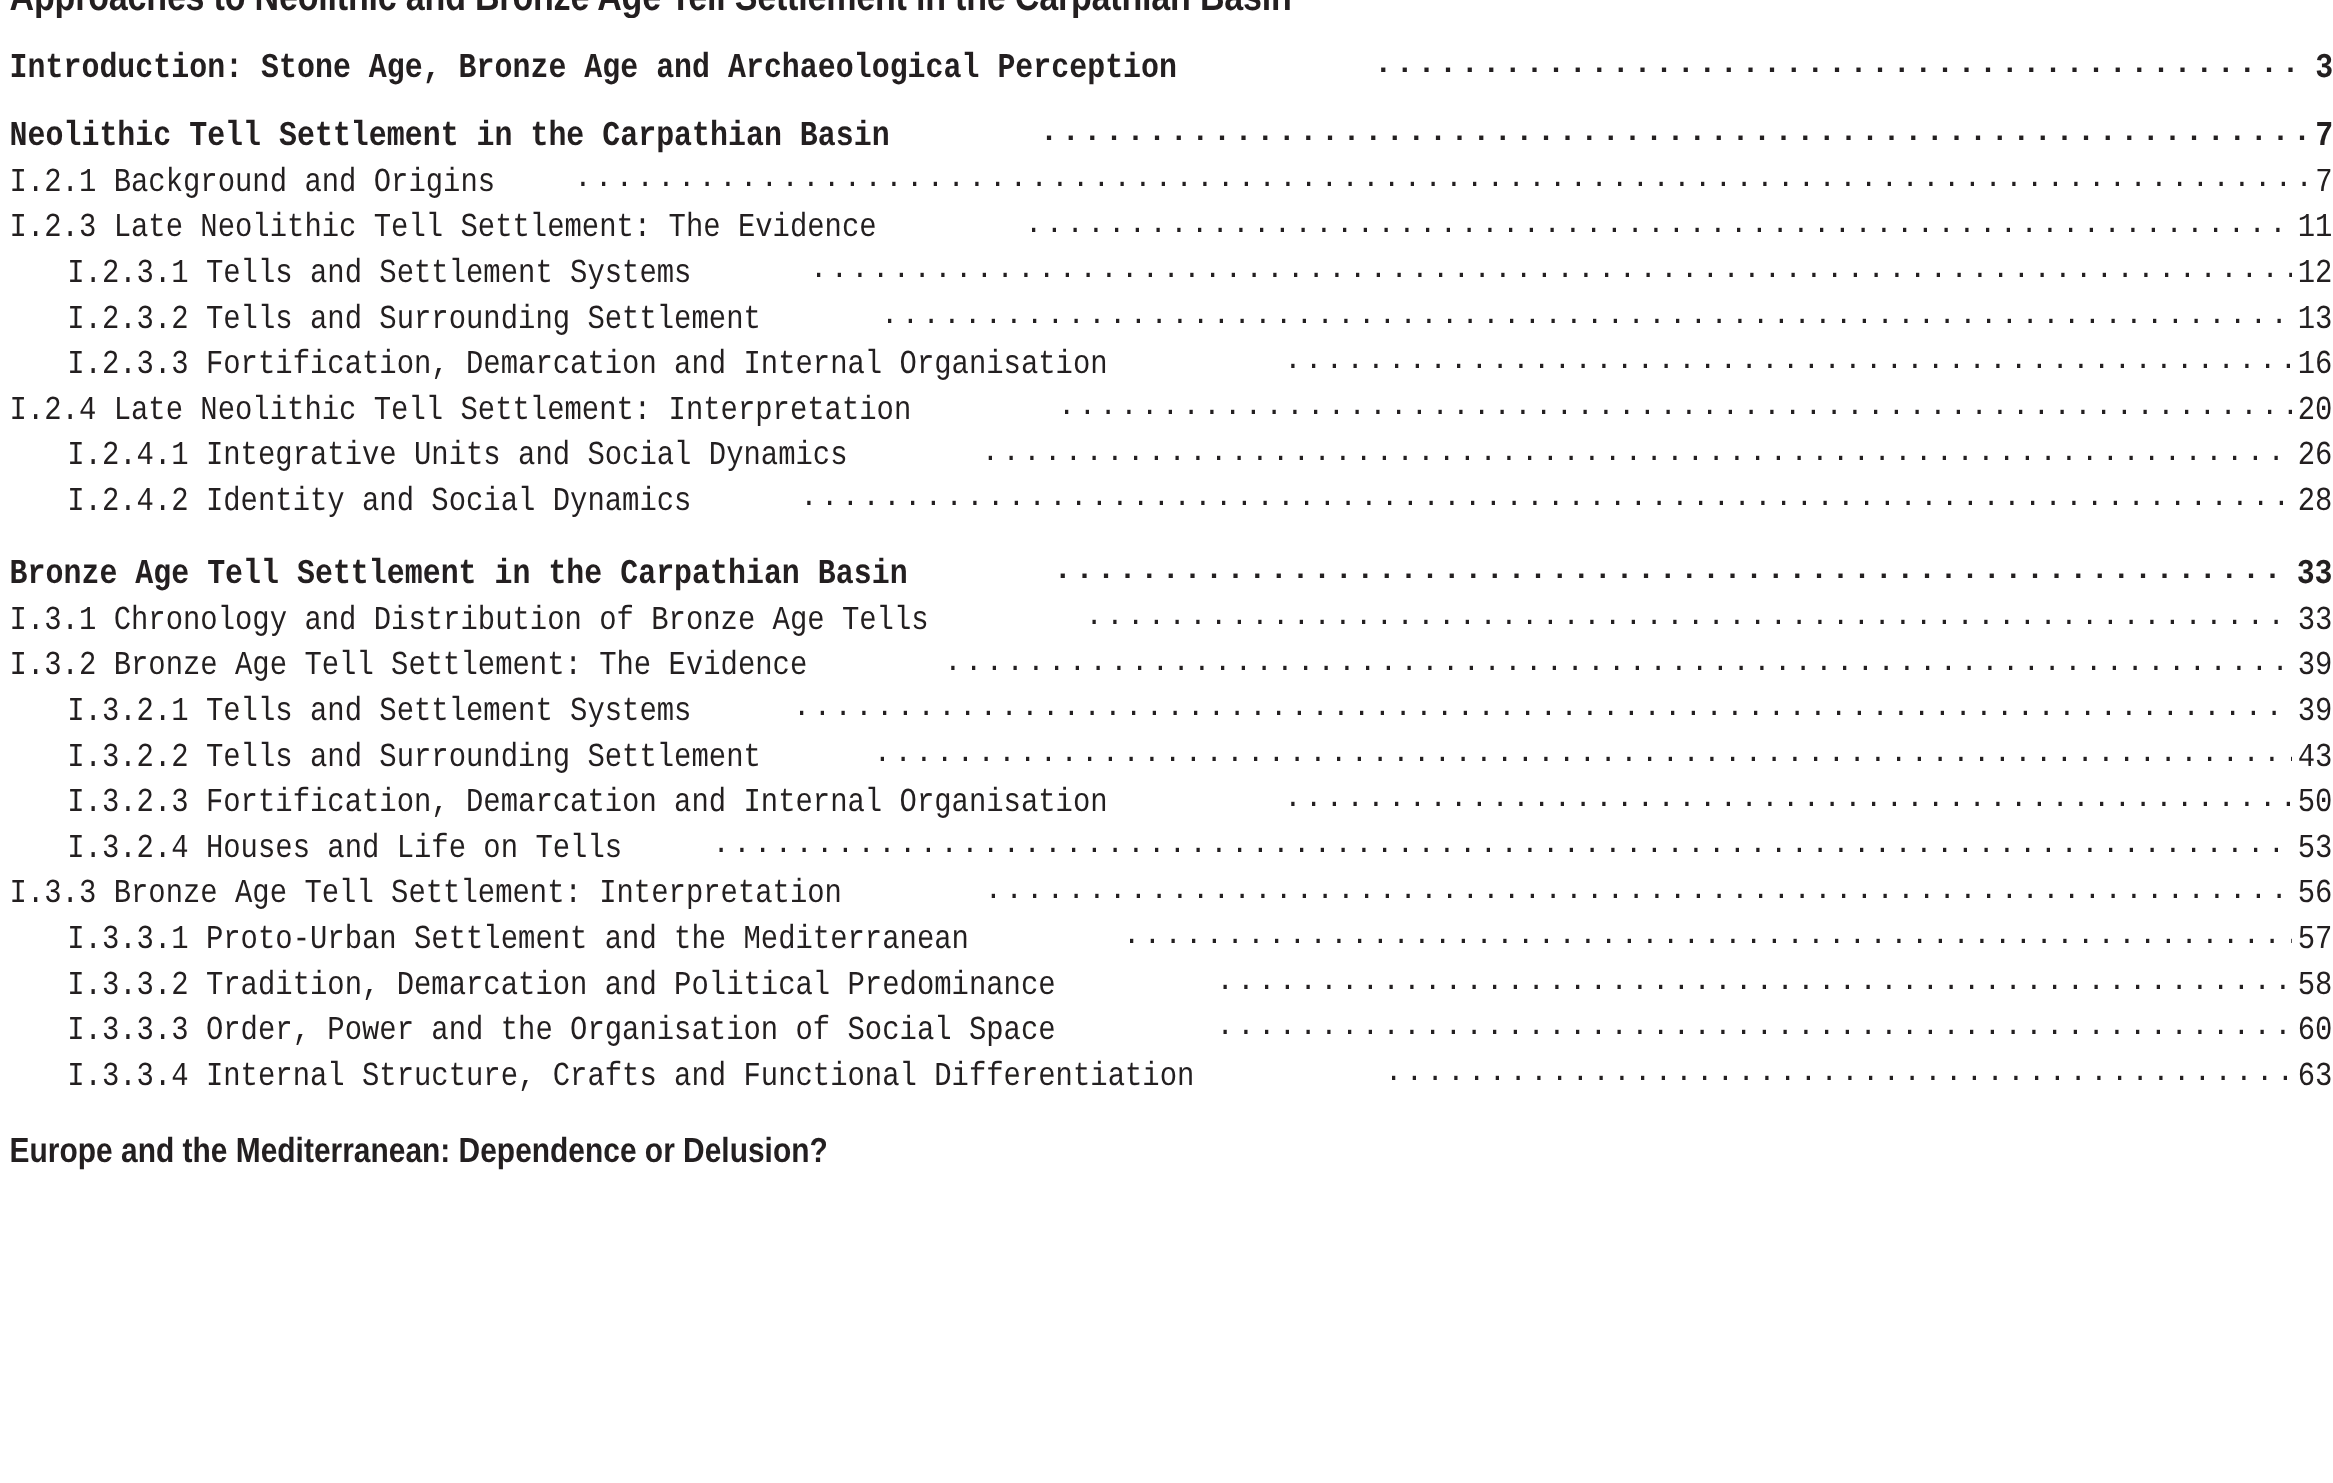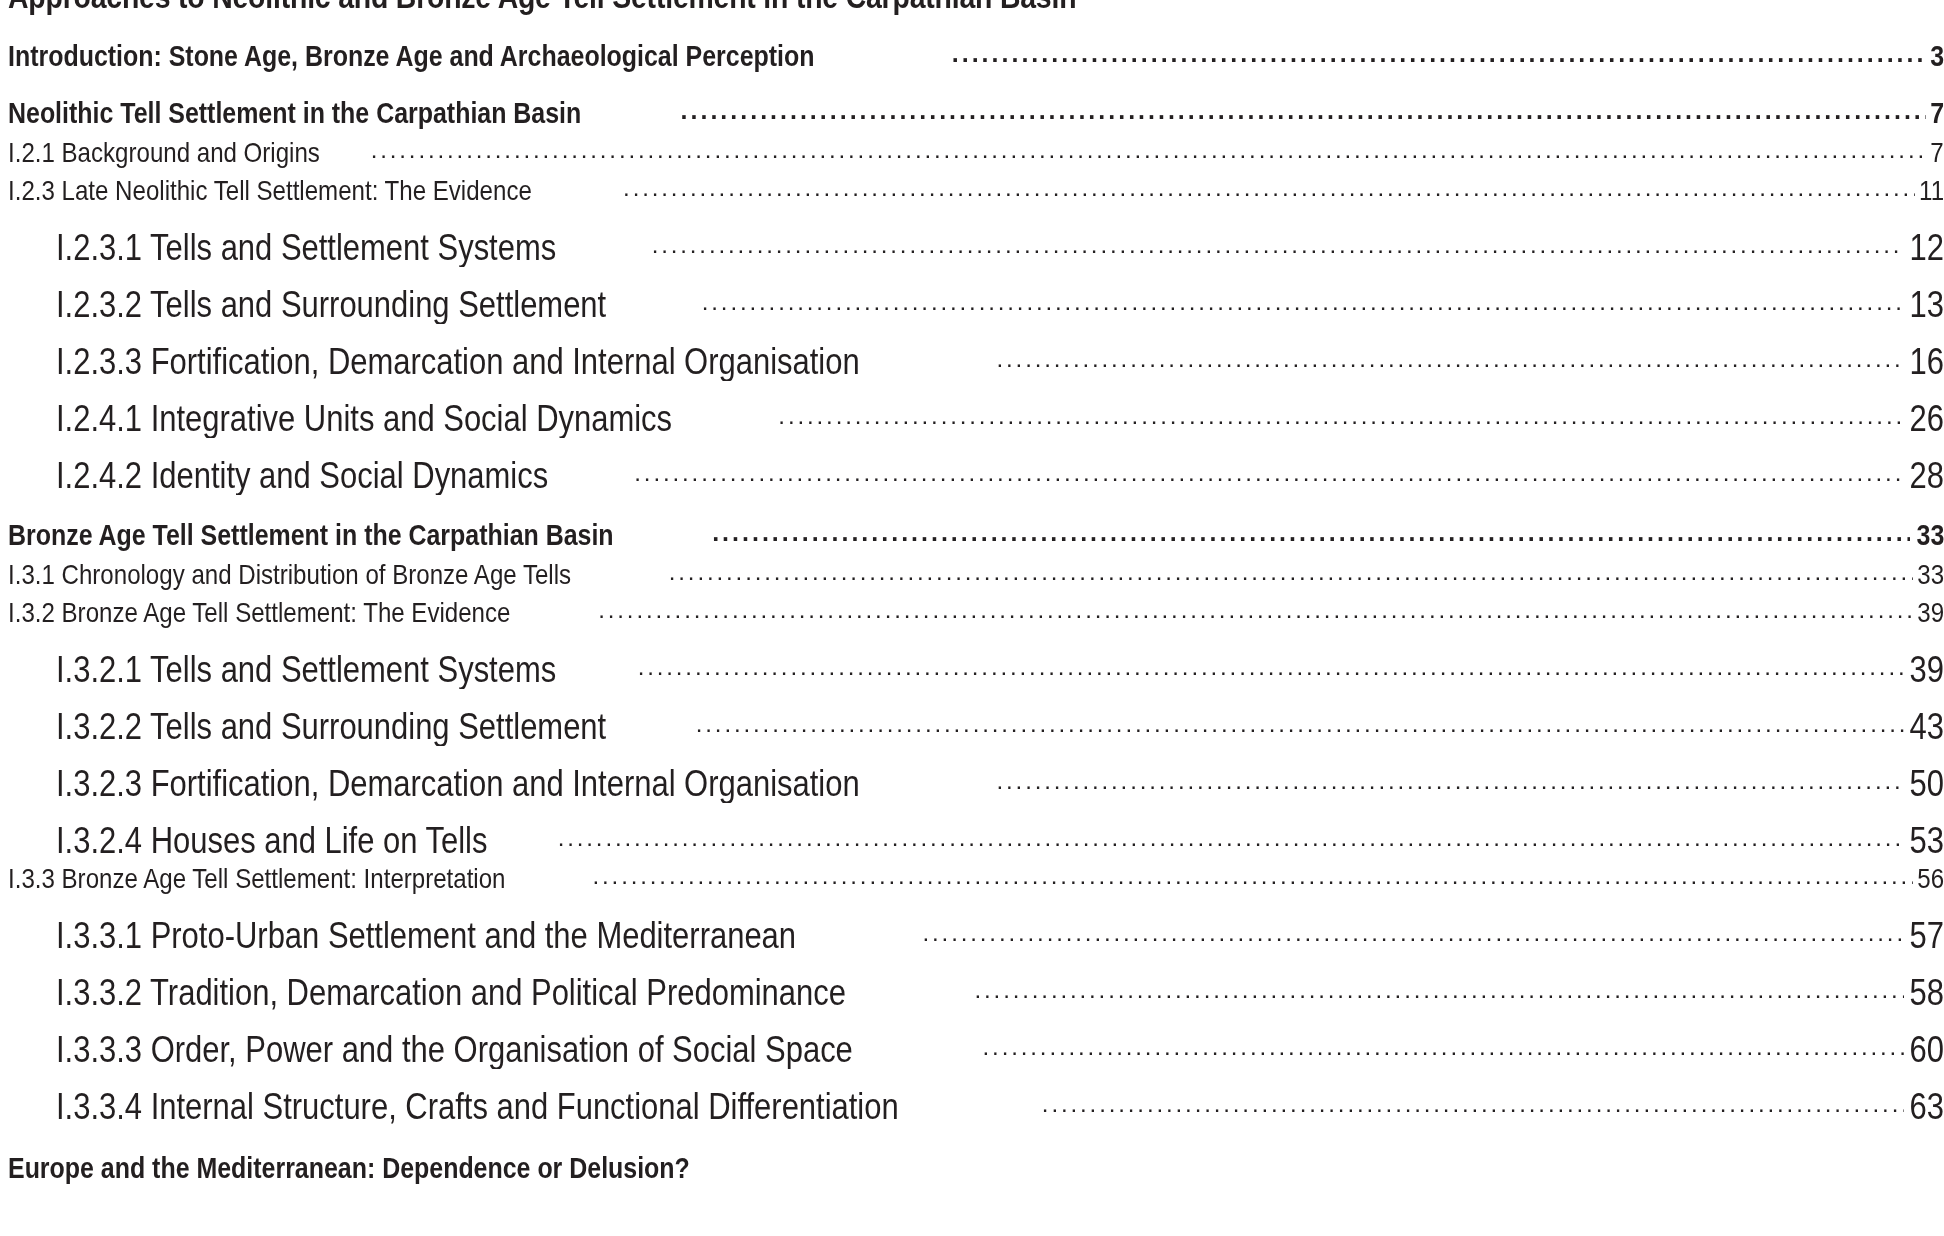--- a/index.html
+++ b/index.html
@@ -31,20 +31,21 @@
     top: -22px;
     width: 1960px;
   }
 
   .entry {
     display: flex;
     align-items: flex-start;
     width: 1936px;
     white-space: nowrap;
     overflow: hidden;
+    font-family: Liberation Mono, monospace;
   }
 
   .label {
     flex: 0 0 auto;
     transform: scaleX(0.86);
     transform-origin: left center;
   }
 
   .leader {
     flex: 1 1 auto;
@@ -99,26 +100,25 @@
     font-weight: normal;
     line-height: 38px;
     padding-left: 0px;
   }
   .lvl2 .label { padding-right: 6px; }
   .lvl2 .leader { font-size: 24px; top: -3px; }
   .lvl2.tight .label { padding-right: 0; }
 
   
   .lvl3 {
-    font-size: 36px;
+    font-size: 28px;
     font-weight: normal;
     line-height: 38px;
     padding-left: 48px;
     width: 1888px;
-    margin-top: 19px;
   }
   .lvl3 .label { padding-right: 6px; }
   .lvl3 .leader { font-size: 24px; top: -3px; }
   .lvl3.tight .label { padding-right: 0; }
   .lvl3.wide .label { padding-right: 14px; }
 
   
   .bottom-heading {
     font-size: 29px;
     font-weight: bold;
@@ -165,20 +165,25 @@
         <div class="entry lvl3">
           <span class="label">I.2.3.2 Tells and Surrounding Settlement</span>
           <span class="leader"></span>
           <span class="pageno">13</span>
         </div>
         <div class="entry lvl3">
           <span class="label">I.2.3.3 Fortification, Demarcation and Internal Organisation</span>
           <span class="leader"></span>
           <span class="pageno">16</span>
         </div>
+        <div class="entry lvl2 tight">
+          <span class="label">I.2.4 Late Neolithic Tell Settlement: Interpretation</span>
+          <span class="leader"></span>
+          <span class="pageno">20</span>
+        </div>
         <div class="entry lvl3">
           <span class="label">I.2.4.1 Integrative Units and Social Dynamics</span>
           <span class="leader"></span>
           <span class="pageno">26</span>
         </div>
         <div class="entry lvl3">
           <span class="label">I.2.4.2 Identity and Social Dynamics</span>
           <span class="leader"></span>
           <span class="pageno">28</span>
         </div>

